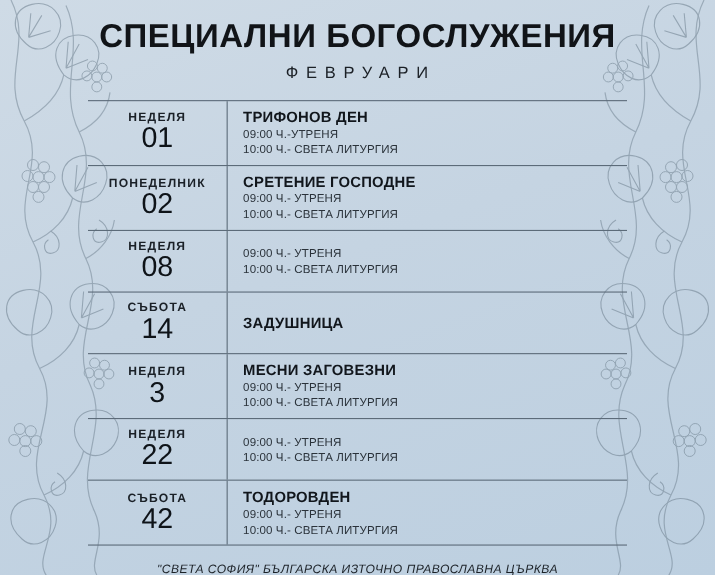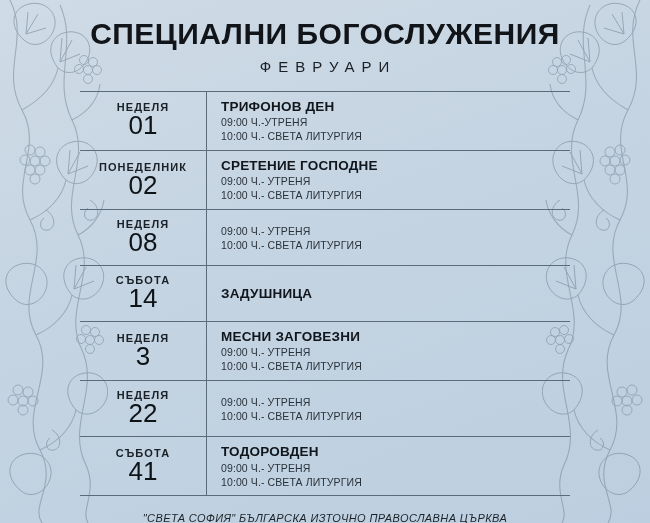--- a/index.html
+++ b/index.html
@@ -337,21 +337,21 @@
           <div class="evtimes">
             <div class="evtime">09:00 Ч.- УТРЕНЯ</div>
             <div class="evtime">10:00 Ч.- СВЕТА ЛИТУРГИЯ</div>
           </div>
         </div>
       </div>
 
       <div class="row">
         <div class="daycell">
           <div class="dayname">СЪБОТА</div>
-          <div class="daynum">41</div>
+          <div class="daynum">42</div>
         </div>
         <div class="eventcell">
           <div class="evname">ТОДОРОВДЕН</div>
           <div class="evtimes">
             <div class="evtime">09:00 Ч.- УТРЕНЯ</div>
             <div class="evtime">10:00 Ч.- СВЕТА ЛИТУРГИЯ</div>
           </div>
         </div>
       </div>
 

